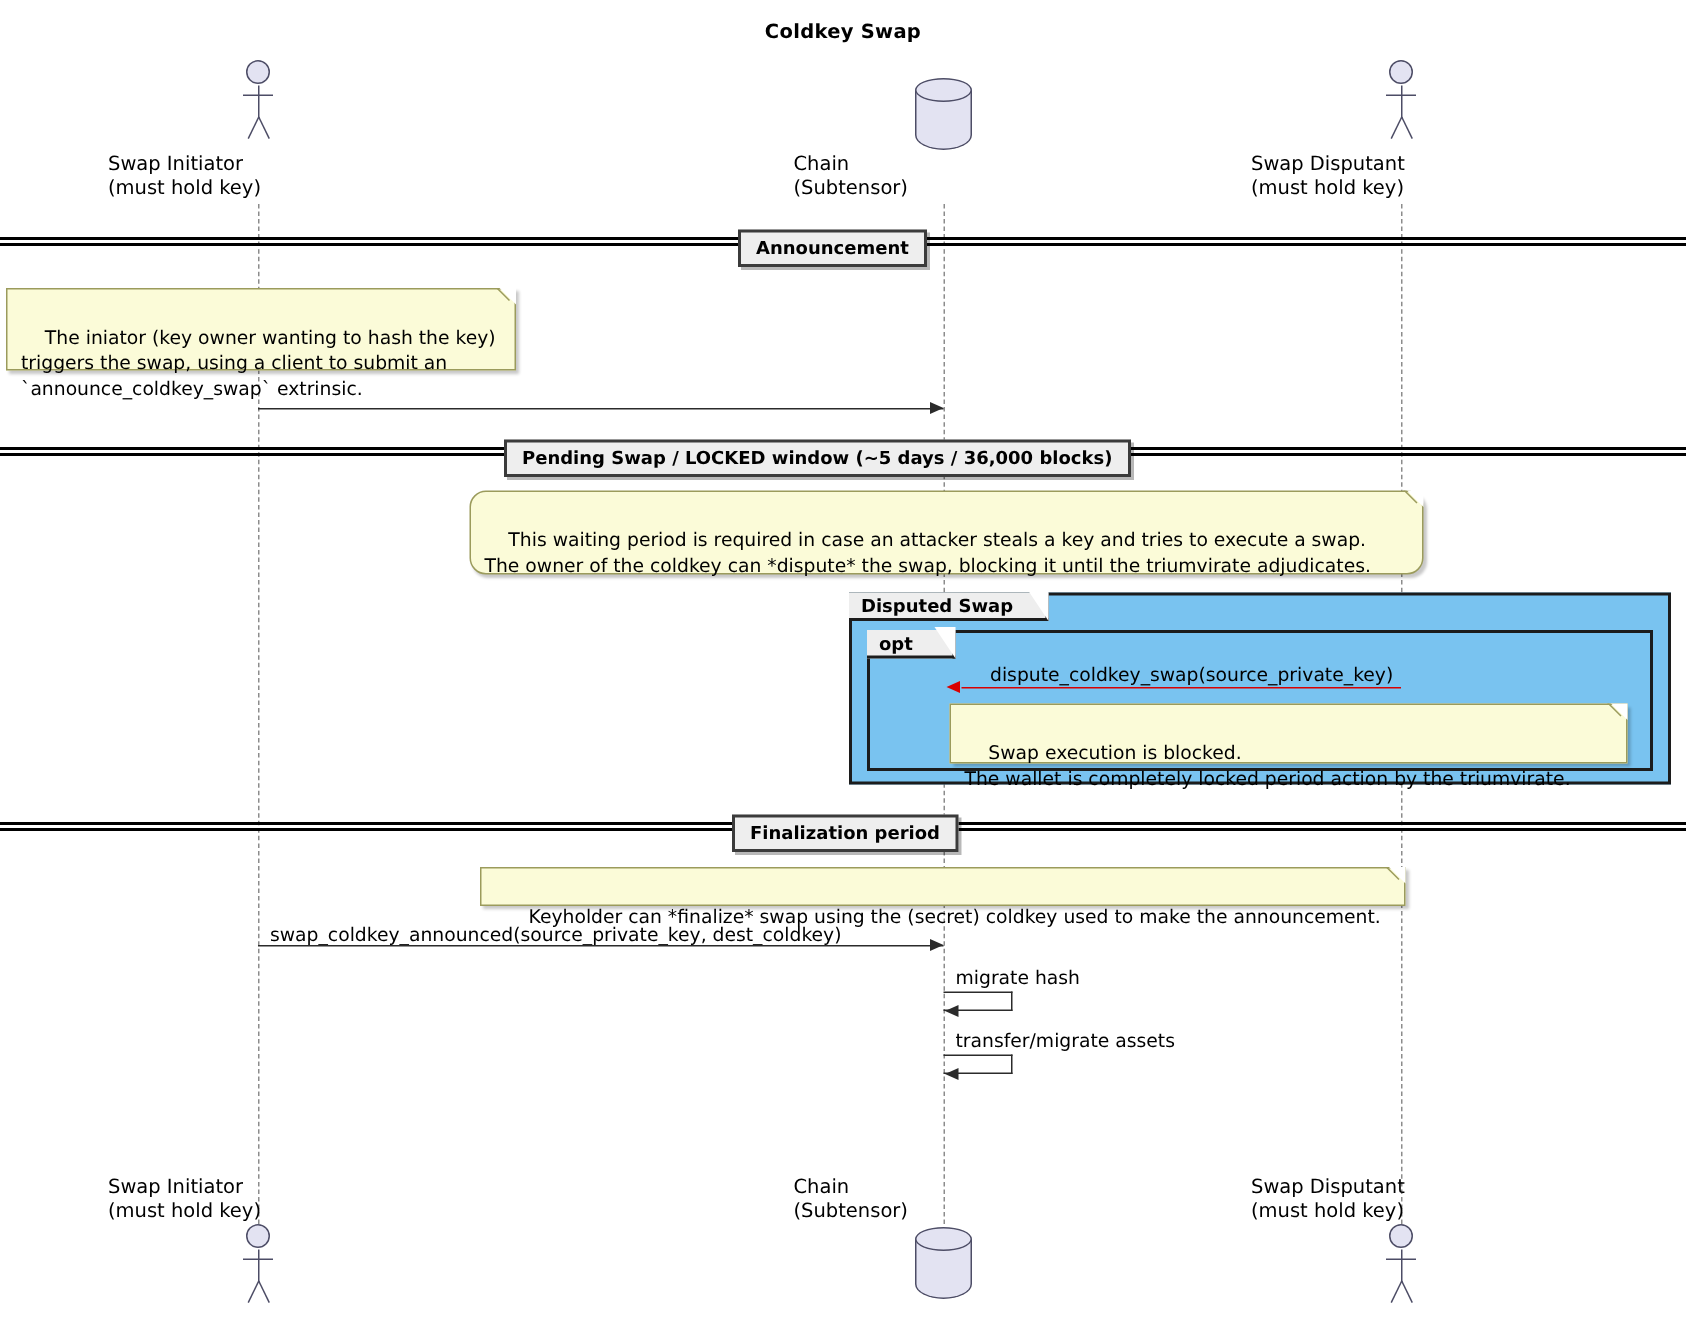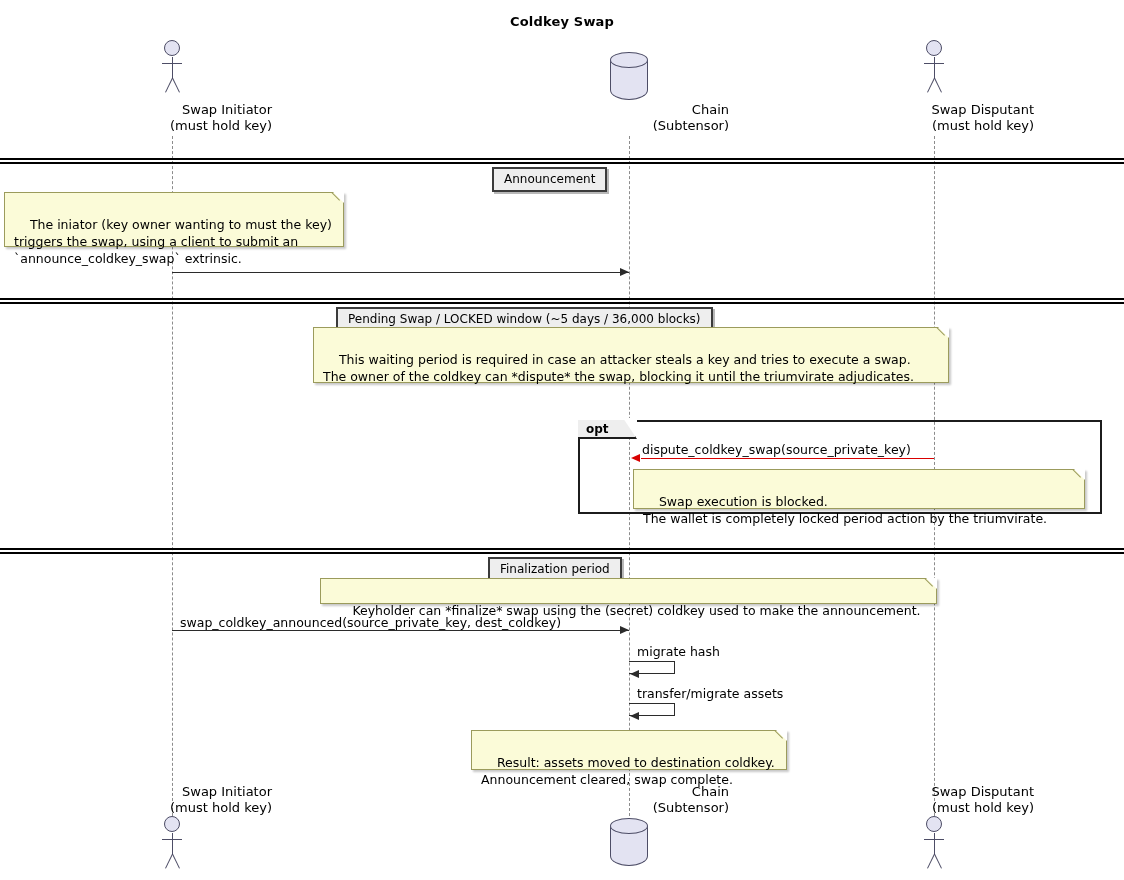--- a/index.html
+++ b/index.html
@@ -36,21 +36,21 @@
   
   .lifeline {
     position: absolute;
     width: 0;
     border-left: 1px dashed #8c8c8c;
   }
 
   
   .plabel {
     position: absolute;
-    text-align: right;
+    text-align: left;
     font-size: 13px;
     line-height: 16px;
     white-space: nowrap;
   }
 
   
   .actor { position: absolute; }
   .actor .head {
     position: absolute;
     left: 5px; top: 0;
@@ -114,26 +114,25 @@
     border-top: 2px solid #000;
     border-bottom: 2px solid #000;
     box-sizing: border-box;
   }
   .divider-box {
     position: absolute;
     background: #EEEEEE;
     border: 2px solid #3b3b3b;
     box-shadow: 2px 2px 0 rgba(0,0,0,0.28);
     font-size: 12px;
-    font-weight: normal;
+    font-weight: bold;
     padding: 3px 10px 4px 10px;
     white-space: nowrap;
     box-sizing: border-box;
     text-align: center;
-    margin-top: 14px;
   }
 
   
   .note {
     position: absolute;
     background: #FBFBD8;
     border: 1px solid #9B9B5C;
     font-size: 12.5px;
     line-height: 17px;
     padding: 6px 9px 7px 9px;
@@ -275,46 +274,49 @@
   </div>
   <div class="plabel" style="left:834px; top:102px; width:200px;">
     <div>Swap Disputant</div>
     <div>(must hold key)</div>
   </div>
 
   <div class="divider-lines" style="top:158px;"></div>
   <div class="divider-box" style="left:492px; top:153px;">Announcement</div>
 
   <div class="note" style="left:4px; top:192px; width:340px; height:55px;">
-    <span>The iniator (key owner wanting to must the key)
+    <span>The iniator (key owner wanting to hash the key)
 triggers the swap, using a client to submit an
 `announce_coldkey_swap` extrinsic.</span>
     <span class="fold"></span>
     <span class="fold-edge"></span>
   </div>
 
   <div class="msg-line" style="left:172px; top:272px; width:457px;"></div>
   <div class="arrow-right" style="left:620px; top:268px;"></div>
 
   <div class="divider-lines" style="top:298px;"></div>
   <div class="divider-box" style="left:336px; top:293px;">Pending Swap / LOCKED window (~5 days / 36,000 blocks)</div>
 
-  <div class="note" style="left:313px; top:327px; width:636px; height:56px;">
+  <div class="note" style="left:313px; top:327px; width:636px; height:56px;border-radius:11px;">
     <span>This waiting period is required in case an attacker steals a key and tries to execute a swap.
 The owner of the coldkey can *dispute* the swap, blocking it until the triumvirate adjudicates.</span>
     <span class="fold"></span>
     <span class="fold-edge"></span>
   </div>
 
+  <div class="groupbox group-outer" style="left:566px; top:395px; width:548px; height:128px;">
+    <div class="group-tab" style="left:-2px; top:-2px;">Disputed Swap</div>
+  </div>
 
   <div class="groupbox group-inner" style="left:578px; top:420px; width:524px; height:94px;">
     <div class="group-tab" style="left:-2px; top:-2px; padding-right:26px;">opt</div>
   </div>
 
-  <div class="msg-label" style="left:642px; top:442px;">dispute_coldkey_swap(source_private_key)</div>
+  <div class="msg-label" style="left:660px; top:442px;">dispute_coldkey_swap(source_private_key)</div>
   <div class="msg-line red" style="left:641px; top:458px; width:293px;"></div>
   <div class="arrow-left red" style="left:631px; top:454px;"></div>
 
   <div class="note" style="left:633px; top:469px; width:452px; height:40px;">
     <span>Swap execution is blocked.
 The wallet is completely locked period action by the triumvirate.</span>
     <span class="fold"></span>
     <span class="fold-edge"></span>
   </div>
 
@@ -332,26 +334,20 @@
   <div class="arrow-right" style="left:620px; top:626px;"></div>
 
   <div class="msg-label" style="left:637px; top:644px;">migrate hash</div>
   <div class="selfloop" style="left:629px; top:661px; width:46px; height:13px;"></div>
   <div class="arrow-left" style="left:630px; top:670px;"></div>
 
   <div class="msg-label" style="left:637px; top:686px;">transfer/migrate assets</div>
   <div class="selfloop" style="left:629px; top:703px; width:46px; height:13px;"></div>
   <div class="arrow-left" style="left:630px; top:712px;"></div>
 
-  <div class="note" style="left:471px; top:730px; width:316px; height:40px;">
-    <span>Result: assets moved to destination coldkey.
-Announcement cleared, swap complete.</span>
-    <span class="fold"></span>
-    <span class="fold-edge"></span>
-  </div>
 
   <div class="plabel" style="left:72px; top:784px; width:200px;">
     <div>Swap Initiator</div>
     <div>(must hold key)</div>
   </div>
   <div class="actor" style="left:159px; top:816px;">
     <div class="head"></div>
     <div class="arms"></div>
     <div class="body"></div>
     <div class="leg-l"></div>

